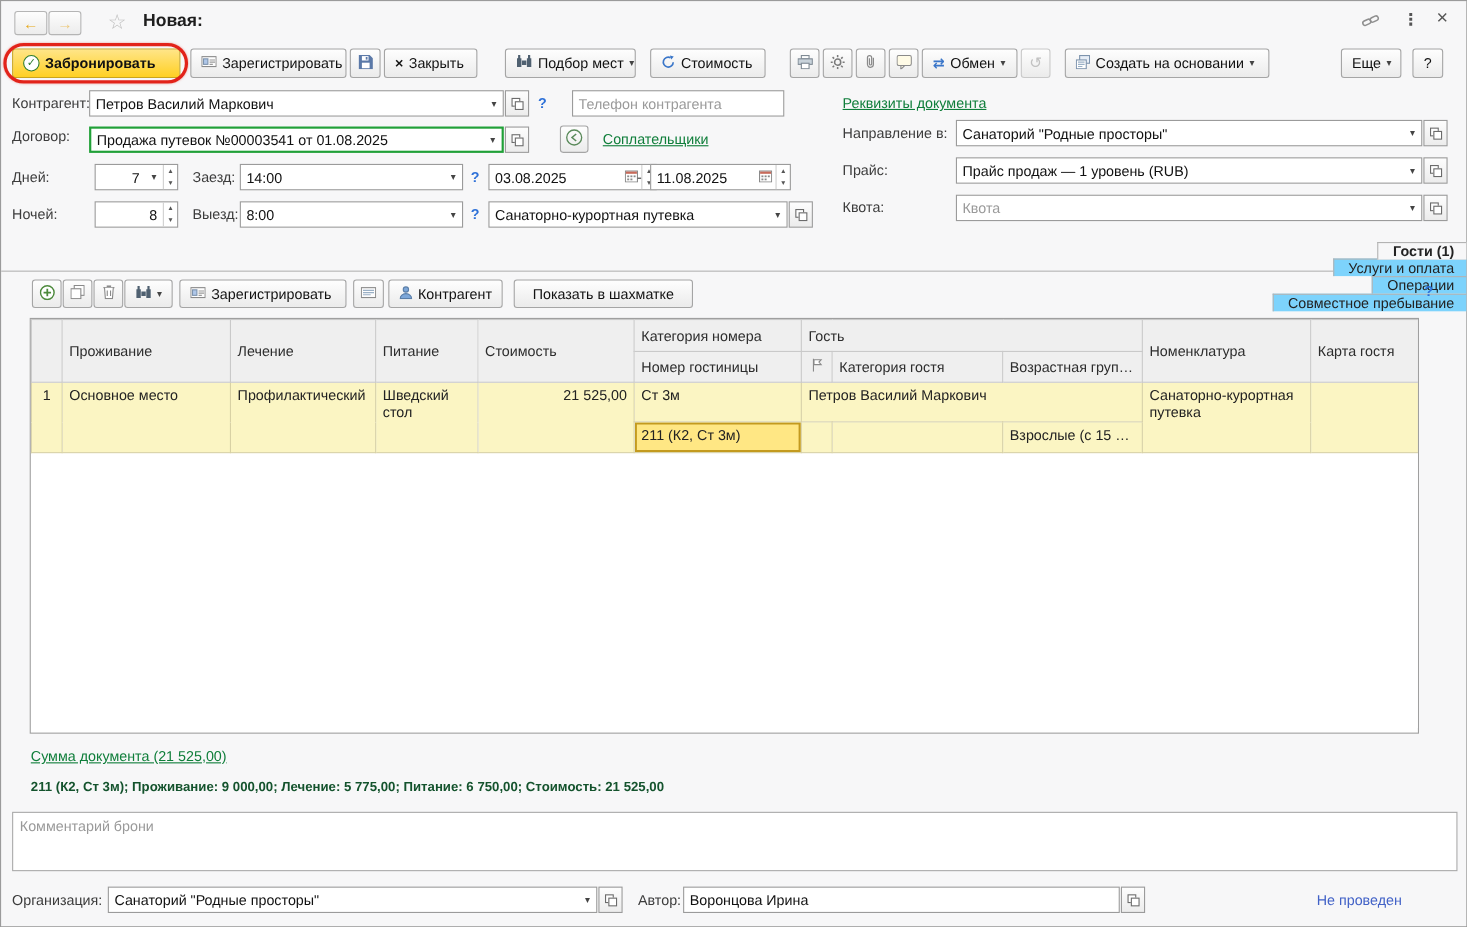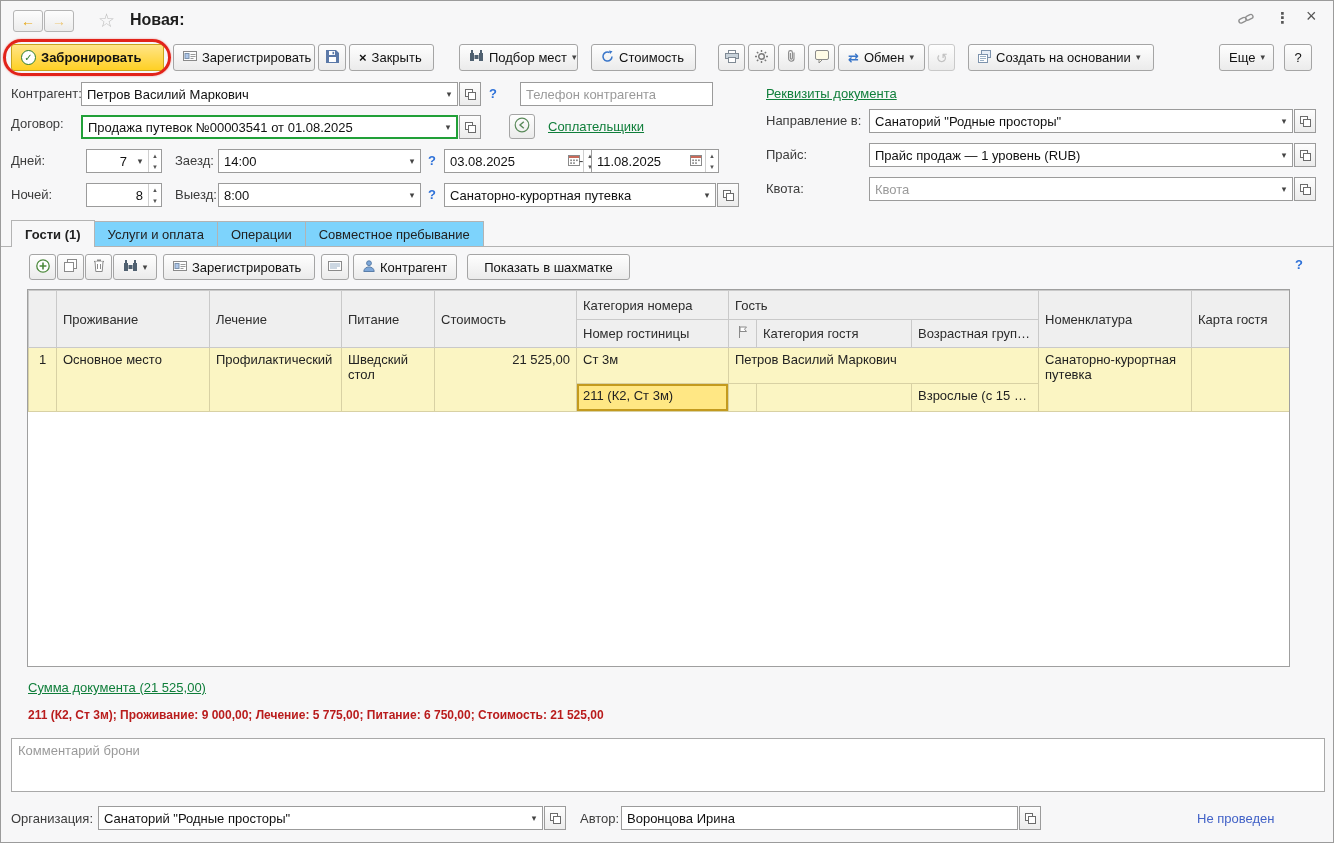--- a/index.html
+++ b/index.html
@@ -37,21 +37,21 @@
   .spin i { flex:1; display:flex; align-items:center; justify-content:center; font-style:normal; font-size:6px; color:#555; line-height:1; }
   .openbtn { width:22px; height:24px; border:1px solid #9b9b9b; background:linear-gradient(#fdfdfd,#ececec);
              display:inline-flex; align-items:center; justify-content:center; cursor:pointer; }
   .icon-open { position:relative; width:11px; height:11px; display:inline-block; }
   .icon-open::before { content:""; position:absolute; left:0; top:0; width:6px; height:6px; border:1px solid #6b6b6b; background:#fff; }
   .icon-open::after  { content:""; position:absolute; right:0; bottom:0; width:6px; height:6px; border:1px solid #6b6b6b; background:#fff; }
   .icon-check { display:inline-flex; align-items:center; justify-content:center; width:15px; height:15px;
                 border-radius:50%; border:1px solid #2e7d2e; background:#fff; color:#2e7d2e; font-size:10px; font-weight:bold; }
 
   .tabs { position:absolute; left:0; top:219px; width:1334px; height:27px; display:flex; align-items:flex-end;
-          padding-left:10px; border-bottom:1px solid #b3b3b3; }
+          padding-left:10px; border-bottom:1px solid #b3b3b3;flex-direction:column; }
   .tab { height:25px; display:flex; align-items:center; padding:0 13px; font-size:13px; color:#222;
          border:1px solid #b3b3b3; border-bottom:none; background:#7dd3fc; margin-right:-1px; cursor:pointer; }
   .tab.active { height:27px; background:#f7f7f8; font-weight:bold; margin-bottom:-1px; z-index:2; }
 
   .grid-wrap { position:absolute; left:26px; top:288px; width:1263px; height:378px; background:#fff;
                border:1px solid #9f9f9f; overflow:hidden; }
   table.grid { border-collapse:collapse; table-layout:fixed; width:1261px; font-size:13px; }
   .grid th { background:#efefef; border:1px solid #c9c9c9; font-weight:normal; text-align:left;
              padding:4px 6px; color:#2d2d2d; white-space:nowrap; overflow:hidden; }
   .grid tr.h1 th { height:29px; }
@@ -60,21 +60,21 @@
   .grid td.y { background:#fbf5c3; }
   .grid td.wrap { white-space:normal; }
   .grid td.cost { text-align:right; }
   .grid td.cnum { text-align:center; }
   .grid td.sel { background:#ffe784; box-shadow:inset 0 0 0 2px #c39a1e; }
   .grid tr.r1 td { height:36px; }
   .grid tr.r2 td { height:28px; }
   .grid td.fill { border:none; background:#fff; height:250px; }
 
   .sumlink { font-size:13px; }
-  .breakdown { font-size:12px; font-weight:bold; color:#b91c1c; white-space:nowrap; }
+  .breakdown { font-size:12px; font-weight:bold; color:#14532d; white-space:nowrap; }
   textarea.comment { position:absolute; left:10px; top:737px; width:1314px; height:54px; border:1px solid #a9a9a9;
                      background:#fff; resize:none; font-family:inherit; font-size:13px; padding:4px 6px; color:#111; outline:none; }
   textarea.comment::placeholder { color:#9a9a9a; }
   .status { color:#4262c7; font-size:13px; cursor:pointer; white-space:nowrap; }
   .winicon { color:#555; cursor:pointer; }
 </style>
 </head>
 <body>
 
 <div class="window">

